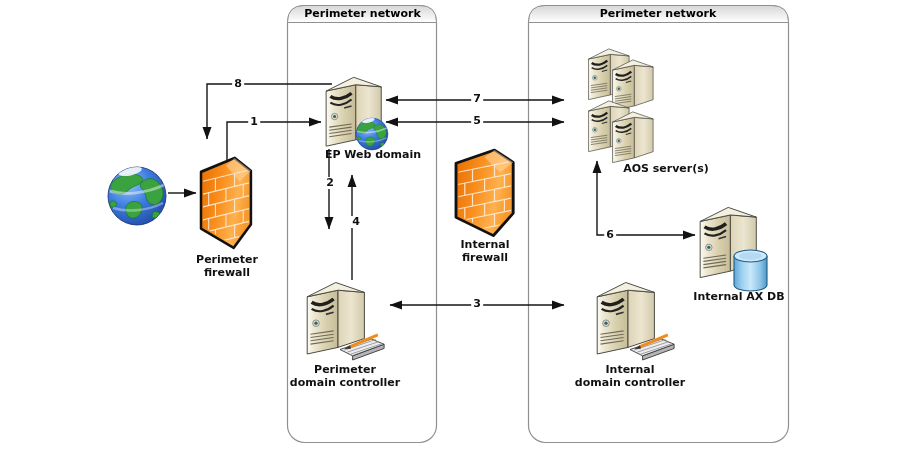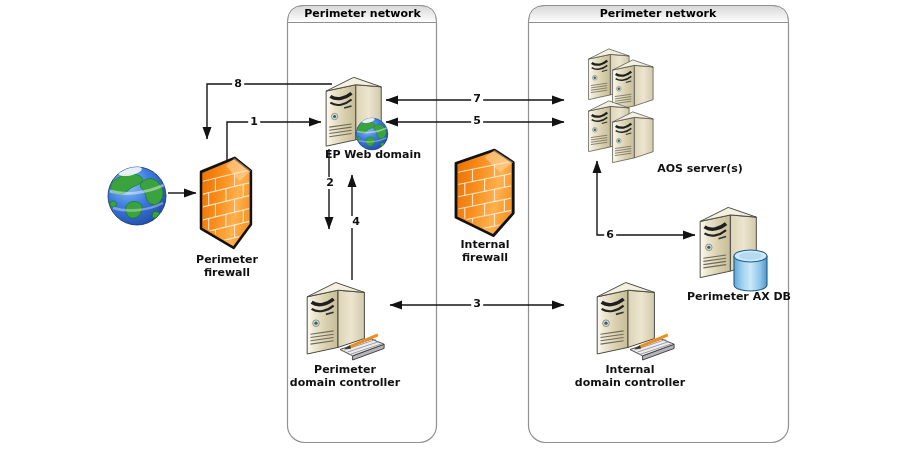--- a/index.html
+++ b/index.html
@@ -210,23 +210,23 @@
   <div>firewall</div>
 </div>
 
 <div class="label" style="left:313px;top:148px;width:120px;">EP Web domain</div>
 
 <div class="label" style="left:425px;top:238px;width:120px;">
   <div>Internal</div>
   <div>firewall</div>
 </div>
 
-<div class="label" style="left:640px;top:162px;width:120px;">AOS server(s)</div>
-
-<div class="label" style="left:669px;top:290px;width:140px;">Perimeter AX DB</div>
+<div class="label" style="left:606px;top:162px;width:120px;">AOS server(s)</div>
+
+<div class="label" style="left:669px;top:290px;width:140px;">Internal AX DB</div>
 
 <div class="label" style="left:285px;top:363px;width:120px;">
   <div>Perimeter</div>
   <div>domain controller</div>
 </div>
 
 <div class="label" style="left:570px;top:363px;width:120px;">
   <div>Internal</div>
   <div>domain controller</div>
 </div>

